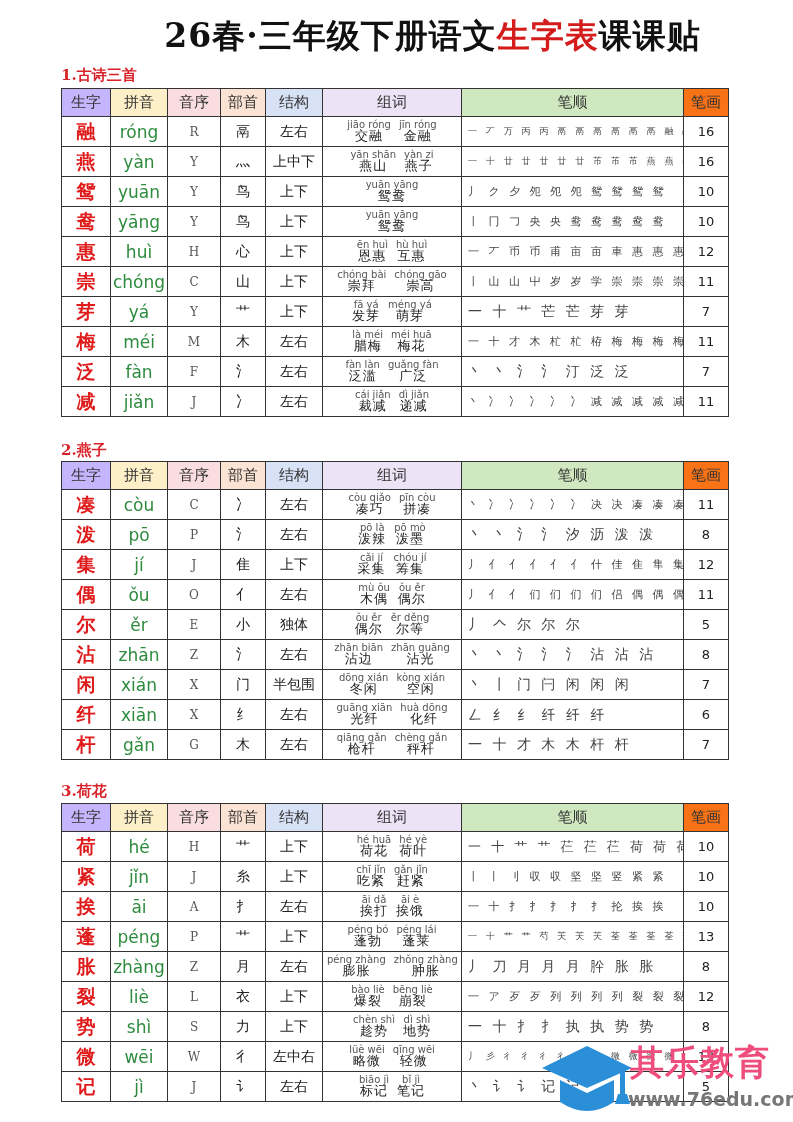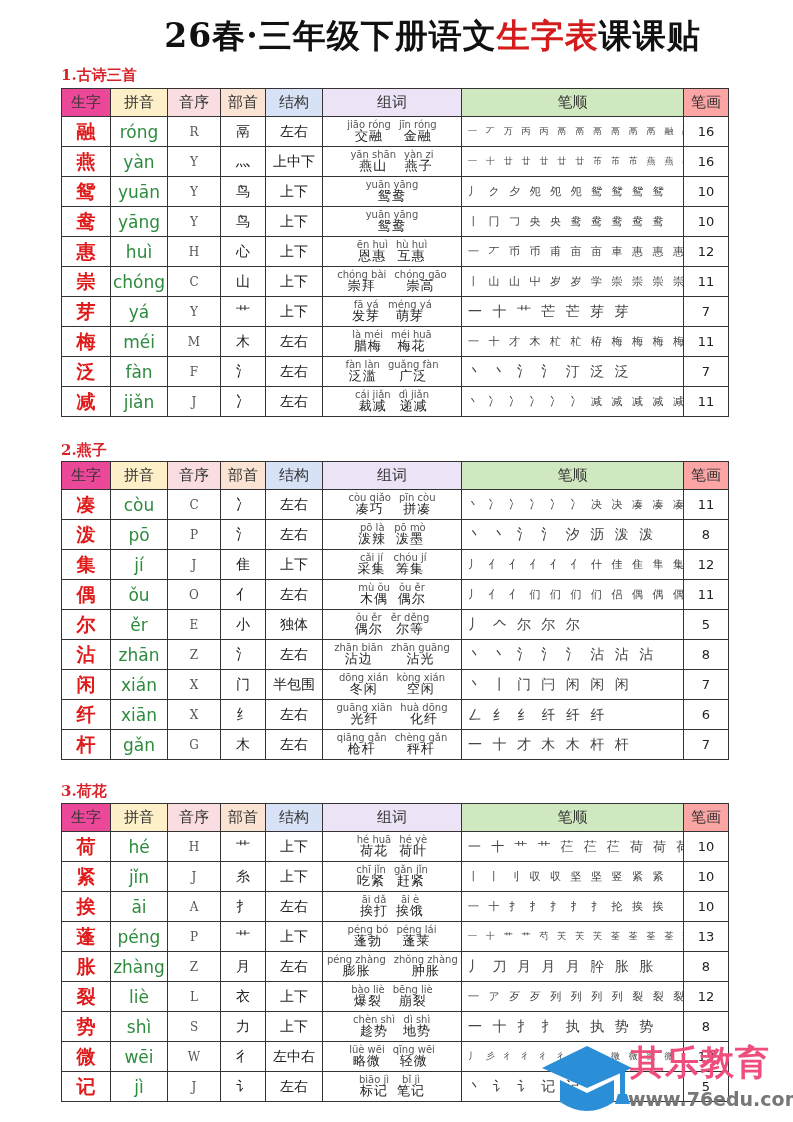--- a/index.html
+++ b/index.html
@@ -9,23 +9,23 @@
            font-family:"DejaVu Serif", serif; font-weight:bold; font-size:33px; letter-spacing:1px; color:#111;padding-left:36px; }
   .title .hl { color:#d41c1c; }
   .section-label { position:absolute; left:61px; font-size:15px; font-weight:bold; color:#d9232a;
                    font-family:"DejaVu Serif", serif; }
   table.chars { position:absolute; left:61px; border-collapse:collapse; table-layout:fixed; width:667px; }
   table.chars th, table.chars td { border:1.5px solid #333; padding:0; text-align:center; vertical-align:middle; overflow:hidden; white-space:nowrap; }
   table.chars th { height:27px; font-family:"DejaVu Serif", serif; font-weight:normal; font-size:15px; color:#333; }
   table.chars td { height:29px; }
   col.c1{width:49px} col.c2{width:57px} col.c3{width:53px} col.c4{width:45px}
   col.c5{width:57px} col.c6{width:139px} col.c7{width:222px} col.c8{width:45px}
-  .h-char{background:#ec4899} .h-py{background:#fdf0c8} .h-order{background:#f9dde1}
+  .h-char{background:#c4b5fd} .h-py{background:#fdf0c8} .h-order{background:#f9dde1}
   .h-rad{background:#fbe3d3} .h-struct{background:#d8e2f7} .h-words{background:#ede3f7}
-  .h-stroke{background:#cfe8bf} .h-count{background:#fca5a5}
+  .h-stroke{background:#cfe8bf} .h-count{background:#f97316}
   .char { color:#e01b1b; font-family:"DejaVu Serif", serif; font-size:19px; font-weight:bold; }
   .py { color:#2e8b3e; font-family:"DejaVu Sans", sans-serif; font-size:17px; }
   .order { color:#555; font-family:"DejaVu Serif", serif; font-size:12px; }
   .rad { font-family:"DejaVu Serif", serif; font-size:14px; color:#222; }
   .struct { font-family:"DejaVu Serif", serif; font-size:14px; color:#222; }
   .words { line-height:1; }
   .words .pair { display:inline-block; margin:0 4px; text-align:center; }
   .words .wpy { display:block; font-size:10px; color:#555; height:9px; }
   .words .wcn { display:block; font-family:"DejaVu Serif", serif; font-size:13px; color:#222; letter-spacing:1px;text-align:center; }
   .strokes { text-align:left !important; padding-left:6px !important; font-family:"DejaVu Serif", serif; color:#444; letter-spacing:3px; }

